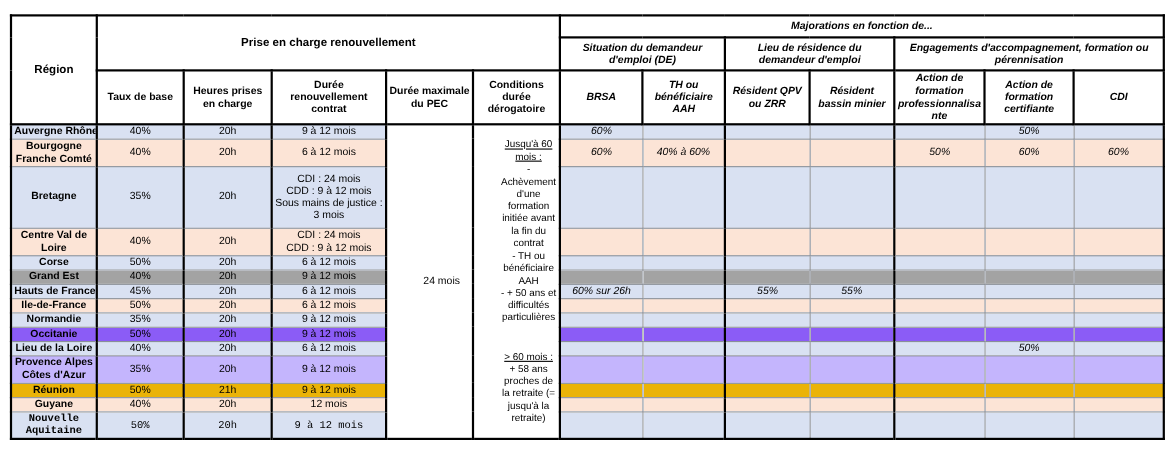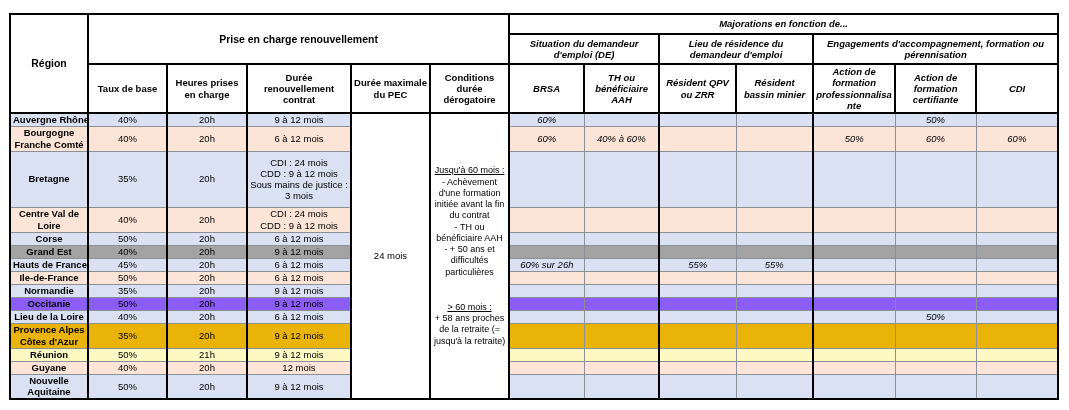--- a/index.html
+++ b/index.html
@@ -33,21 +33,21 @@
     background: #ffffff;
     font-weight: bold;
   }
   .bigh { font-size: 10.5px; border-radius: 15px; }
   .it   { font-style: italic; }
   .b-r2 { border-right: 2px solid #000; }
   .region { font-weight: bold; }
   .clip { white-space: nowrap; }
   .pre  { white-space: pre-line; }
   .val  { font-style: italic; }
-  .wcell { background: #ffffff; vertical-align: middle; }
+  .wcell { background: #ffffff; vertical-align: middle; padding-left: 24px; }
   .cond { font-size: 9px; line-height: 1.25; }
   .cond .u { text-decoration: underline; display: block; }
   .cond .blk { display: block; }
   .cond .mt { margin-top: 24px; }
   tr.h13 { height: 13px; }
   tr.h25 { height: 25px; }
   tr.h56 { height: 56px; }
 </style>
 </head>
 <body>
@@ -257,35 +257,35 @@
     <td class="b-r2 pre">6 à 12 mois</td>
     <td class="val"></td>
     <td class="val b-r2"></td>
     <td class="val"></td>
     <td class="val b-r2"></td>
     <td class="val"></td>
     <td class="val">50%</td>
     <td class="val"></td>
   </tr>
 
-  <tr class="h25" style="background-color: #eab308;">
+  <tr class="h25" style="background-color: #c4b5fd;">
     <td class="region b-r2">Provence Alpes Côtes d'Azur</td>
     <td class="b-r2">35%</td>
     <td class="b-r2">20h</td>
     <td class="b-r2 pre">9 à 12 mois</td>
     <td class="val"></td>
     <td class="val b-r2"></td>
     <td class="val"></td>
     <td class="val b-r2"></td>
     <td class="val"></td>
     <td class="val"></td>
     <td class="val"></td>
   </tr>
 
-  <tr class="h13" style="background-color: #fef9c3;">
+  <tr class="h13" style="background-color: #eab308;">
     <td class="region b-r2 clip">Réunion</td>
     <td class="b-r2">50%</td>
     <td class="b-r2">21h</td>
     <td class="b-r2 pre">9 à 12 mois</td>
     <td class="val"></td>
     <td class="val b-r2"></td>
     <td class="val"></td>
     <td class="val b-r2"></td>
     <td class="val"></td>
     <td class="val"></td>
@@ -299,21 +299,21 @@
     <td class="b-r2 pre">12 mois</td>
     <td class="val"></td>
     <td class="val b-r2"></td>
     <td class="val"></td>
     <td class="val b-r2"></td>
     <td class="val"></td>
     <td class="val"></td>
     <td class="val"></td>
   </tr>
 
-  <tr class="h25" style="background-color: rgb(217, 225, 242);">
+  <tr class="h25" style="background-color: rgb(217, 225, 242); font-family: Liberation Mono, monospace;">
     <td class="region b-r2">Nouvelle Aquitaine</td>
     <td class="b-r2">50%</td>
     <td class="b-r2">20h</td>
     <td class="b-r2 pre">9 à 12 mois</td>
     <td class="val"></td>
     <td class="val b-r2"></td>
     <td class="val"></td>
     <td class="val b-r2"></td>
     <td class="val"></td>
     <td class="val"></td>

